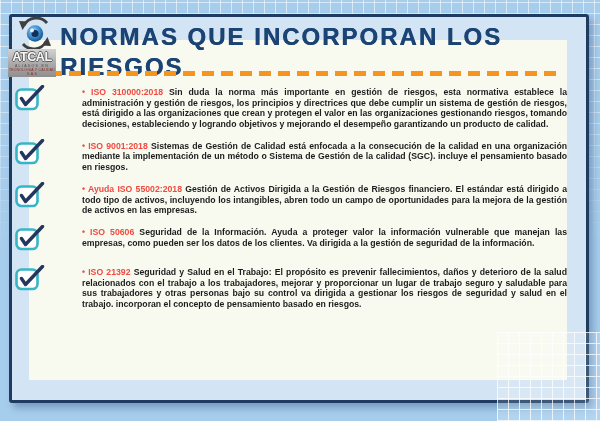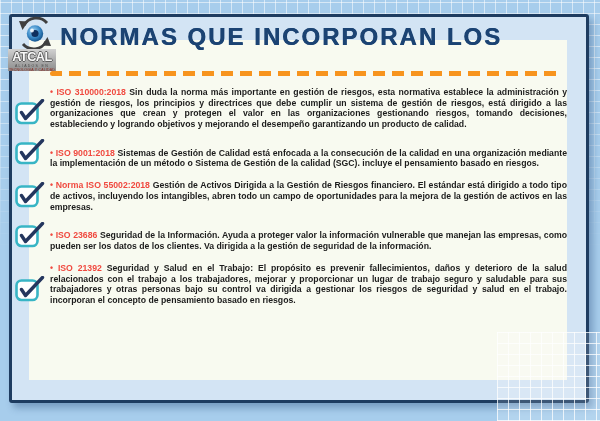--- a/index.html
+++ b/index.html
@@ -39,33 +39,33 @@
     margin-top:8px;
   }
 
   .dashes {
     position:absolute; left:50px; top:71px; width:512px; height:4.5px; z-index:5;
     background:repeating-linear-gradient(90deg,#f7941e 0 12px, transparent 12px 19px);
     border-radius:3px;
   }
 
   .bullets { position:absolute; left:15px; top:87px; width:552px; z-index:5; }
-  .row { display:flex; align-items:flex-end; margin-bottom:11.5px; }
+  .row { display:flex; align-items:flex-start; margin-bottom:11.5px;gap:32px; }
   .chk { flex:0 0 30px; margin-top:-2px; margin-right:5px; }
   .txt {
     flex:1; font-size:8.7px; font-weight:bold; line-height:10.6px;
     color:#1c1c1c; text-align:justify;
   }
   .lbl { color:#f0493f; }
 
   
   .logo { position:absolute; left:6px; top:14px; width:52px; z-index:10; }
   .eye  { position:absolute; left:8px; top:2px; }
   .logo-box {
-    position:absolute; left:2px; top:35px; width:48px; height:22px;
+    position:absolute; left:2px; top:35px; width:48px; height:28px;
     background:linear-gradient(180deg,#d2d2d2 0%,#a9a9a9 55%,#8e8e8e 100%);
     text-align:center; overflow:hidden;
   }
   .logo-name {
     font-size:13.5px; font-weight:bold; line-height:13px; color:#f7f7f7;
     letter-spacing:-.5px; transform:scaleX(.94); margin-top:1px;
     text-shadow:-1px 0 0 #5f5f5f, 1px 0 0 #5f5f5f, 0 1px 0 #5f5f5f, 0 -1px 0 #5f5f5f;
   }
   .logo-sub1 { font-size:3.5px; line-height:4px; letter-spacing:1.3px; color:#4a4a4a; margin-top:1px; }
   .logo-sub2 { font-size:3.5px; line-height:4px; letter-spacing:.2px; color:#8d2a22; }
@@ -85,20 +85,21 @@
 
 <div class="stage">
 
   <div class="grid-overlay"></div>
 
   <div class="frame"></div>
   <div class="panel"></div>
 
   <div class="title">
     <div>NORMAS QUE INCORPORAN LOS</div>
+    <div>RIESGOS</div>
   </div>
 
   <div class="dashes"></div>
 
   <div class="bullets">
 
     <div class="row">
       <span class="chk">
         <svg width="30" height="26" viewBox="0 0 30 26">
           <rect x="1.5" y="4.5" width="21" height="19.5" rx="5" fill="#ffffff" stroke="#38b5c5" stroke-width="2.6"></rect>
@@ -125,34 +126,34 @@
     </div>
 
     <div class="row">
       <span class="chk">
         <svg width="30" height="26" viewBox="0 0 30 26">
           <rect x="1.5" y="4.5" width="21" height="19.5" rx="5" fill="#ffffff" stroke="#38b5c5" stroke-width="2.6"></rect>
           <path d="M6.5 13.5 L10.5 19.5 L27.5 1.5" fill="none" stroke="#24365e" stroke-width="3.4" stroke-linecap="round" stroke-linejoin="round"></path>
         </svg>
       </span>
       <p class="txt">
-        <span class="lbl">• Norma ISO 55002:2018</span>
+        <span class="lbl">• Ayuda ISO 55002:2018</span>
         <span>Gestión de Activos Dirigida a la Gestión de Riesgos financiero. El estándar está dirigido a todo tipo de activos, incluyendo los intangibles, abren todo un campo de oportunidades para la mejora de la gestión de activos en las empresas.</span>
       </p>
     </div>
 
     <div class="row">
       <span class="chk">
         <svg width="30" height="26" viewBox="0 0 30 26">
           <rect x="1.5" y="4.5" width="21" height="19.5" rx="5" fill="#ffffff" stroke="#38b5c5" stroke-width="2.6"></rect>
           <path d="M6.5 13.5 L10.5 19.5 L27.5 1.5" fill="none" stroke="#24365e" stroke-width="3.4" stroke-linecap="round" stroke-linejoin="round"></path>
         </svg>
       </span>
       <p class="txt">
-        <span class="lbl">• ISO 23686</span>
+        <span class="lbl">• ISO 50606</span>
         <span>Seguridad de la Información. Ayuda a proteger valor la información vulnerable que manejan las empresas, como pueden ser los datos de los clientes. Va dirigida a la gestión de seguridad de la información.</span>
       </p>
     </div>
 
     <div class="row">
       <span class="chk">
         <svg width="30" height="26" viewBox="0 0 30 26">
           <rect x="1.5" y="4.5" width="21" height="19.5" rx="5" fill="#ffffff" stroke="#38b5c5" stroke-width="2.6"></rect>
           <path d="M6.5 13.5 L10.5 19.5 L27.5 1.5" fill="none" stroke="#24365e" stroke-width="3.4" stroke-linecap="round" stroke-linejoin="round"></path>
         </svg>

